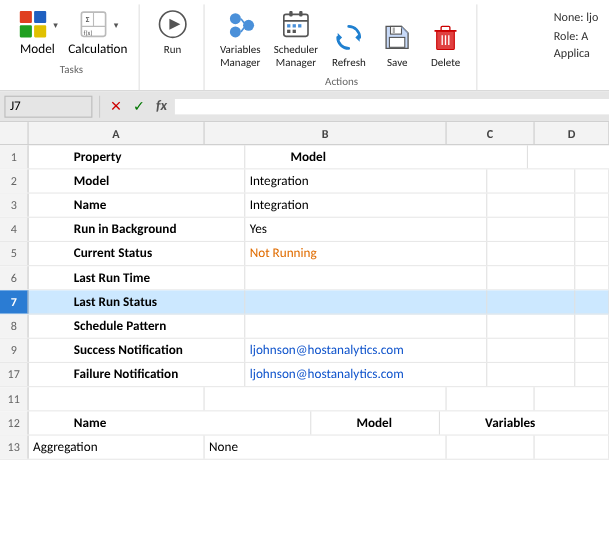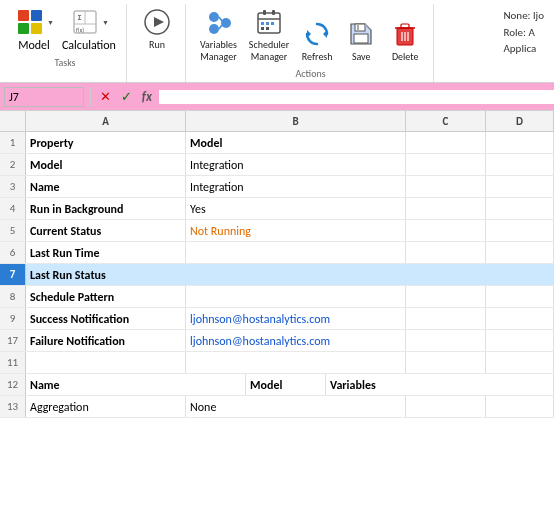--- a/index.html
+++ b/index.html
@@ -14,40 +14,40 @@
     .ribbon-btn { display: flex; flex-direction: column; align-items: center; cursor: pointer; padding: 2px 4px; border-radius: 2px; min-width: 36px; }
     .ribbon-btn .btn-label { font-size: 10px; color: #222; text-align: center; line-height: 1.2; margin-top: 1px; }
     .ribbon-btn .btn-label-multi { font-size: 10px; color: #222; text-align: center; line-height: 1.2; margin-top: 1px; }
     .icon-area { width: 32px; height: 32px; display: flex; align-items: center; justify-content: center; }
     .ribbon-btn-with-arrow { display: flex; flex-direction: column; align-items: center; cursor: pointer; padding: 2px 2px; border-radius: 2px; }
     .btn-row { display: flex; align-items: center; gap: 1px; }
     .arrow-down { font-size: 7px; color: #555; }
     .user-info { flex: 1; display: flex; justify-content: flex-end; padding: 4px 6px; font-size: 11px; color: #333; line-height: 1.5; }
 
     
-    .formula-bar { display: flex; align-items: center; border-bottom: 1px solid #d0d0d0; height: 28px; background: #f9a8d4; }
+    .formula-bar { display: flex; align-items: center; border-bottom: 1px solid #d0d0d0; height: 28px; background: #e5e5e5; }
     .cell-ref { width: 80px; border: 1px solid #bbb; height: 20px; margin: 0 4px; padding: 0 4px; font-size: 12px; display: flex; align-items: center; }
     .formula-divider { width: 1px; height: 20px; background: #ccc; margin: 0 2px; }
     .formula-icons { display: flex; align-items: center; gap: 4px; padding: 0 4px; color: #555; font-size: 14px; }
     .formula-icon { cursor: pointer; padding: 1px 3px; }
     .formula-input { flex: 1; border: none; outline: none; font-size: 12px; padding: 0 4px; }
 
     
     .spreadsheet { display: flex; flex-direction: column; flex: 1; }
     .col-headers { display: flex; background: #f3f3f3; border-bottom: 1px solid #ccc; }
     .row-num-header { width: 26px; border-right: 1px solid #ccc; flex-shrink: 0; }
     .col-header { display: flex; align-items: center; justify-content: center; border-right: 1px solid #ccc; font-size: 11px; font-weight: 600; color: #444; height: 20px; }
 
     .spreadsheet-body { display: flex; flex-direction: column; }
     .sheet-row { display: flex; border-bottom: 1px solid #e8e8e8; height: 22px; }
     .sheet-row.selected { background: #cce8ff; }
     .row-num { width: 26px; border-right: 1px solid #ccc; font-size: 11px; color: #666; display: flex; align-items: center; justify-content: center; background: #f3f3f3; flex-shrink: 0; }
     .sheet-row.selected .row-num { background: #2b7cd3; color: #fff; font-weight: bold; }
     .cell { display: flex; align-items: center; border-right: 1px solid #e0e0e0; padding: 0 4px; font-size: 12px; overflow: hidden; white-space: nowrap; }
-    .cell.bold-text { font-weight: bold; }
+    .cell.bold-text { font-weight: bold; margin-left: 37px; }
     .cell.blue-link { color: #1155cc; }
     .cell.orange-text { color: #e06c00; }
     .col-a { width: 160px; flex-shrink: 0; }
     .col-b { width: 220px; flex-shrink: 0; }
     .col-c { width: 80px; flex-shrink: 0; }
     .col-d { flex: 1; }
   </style>
 </head>
 <body>
 

